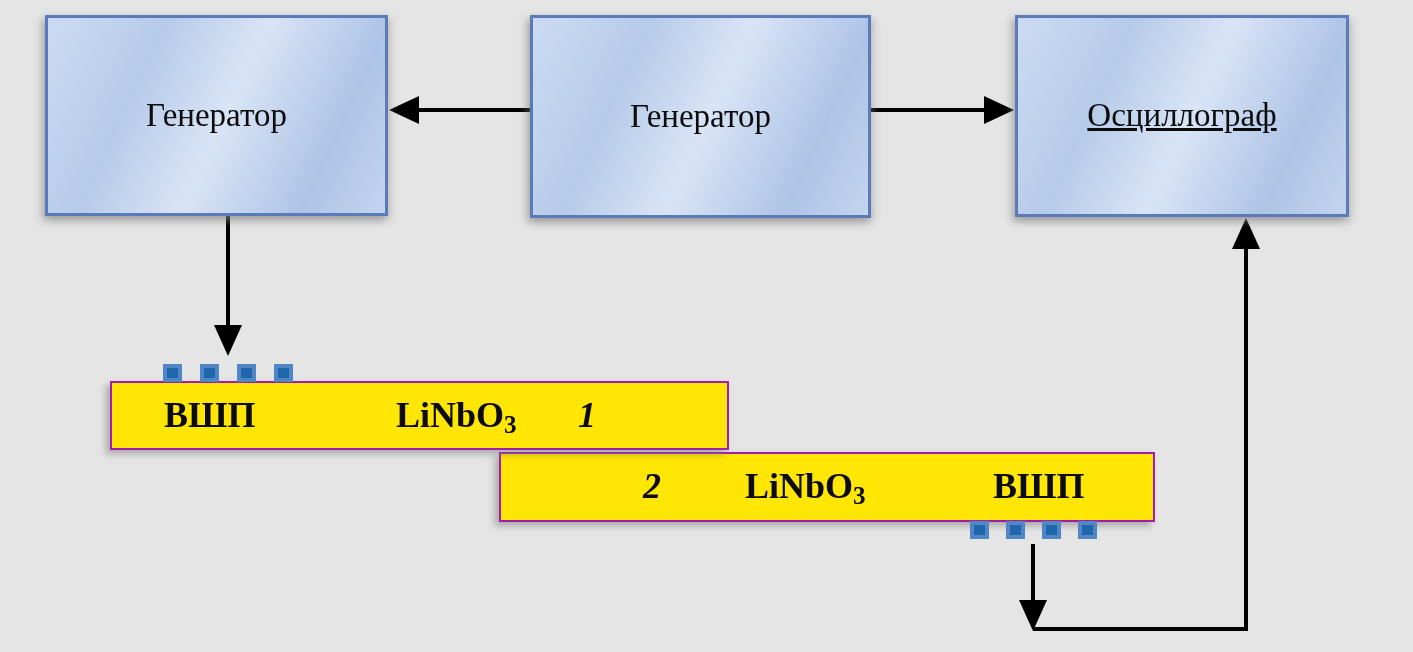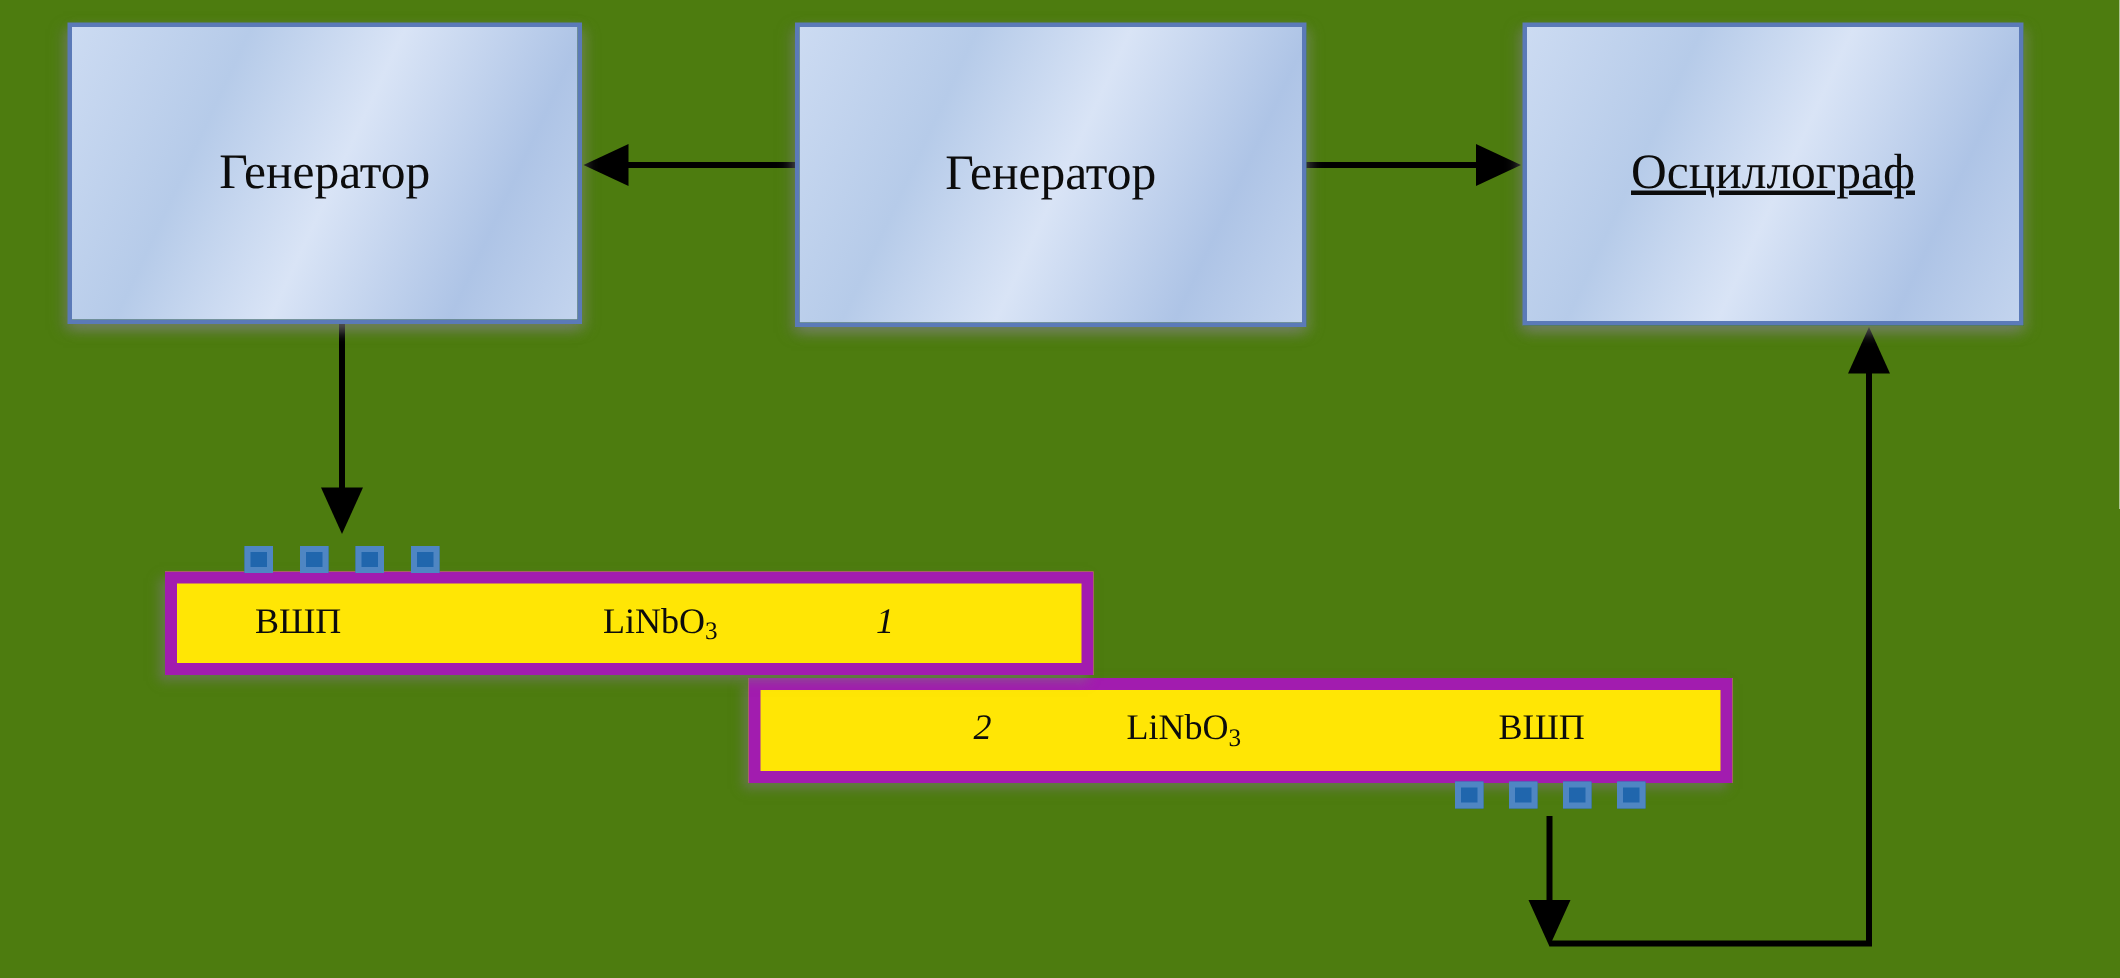--- a/index.html
+++ b/index.html
@@ -5,21 +5,21 @@
   html, body {
     margin: 0;
     padding: 0;
     background: #ffffff;
     font-family: "Liberation Serif", "DejaVu Serif", serif;
   }
   .canvas {
     position: relative;
     width: 1413px;
     height: 652px;
-    background: #4d7c0f;
+    background: #e5e5e5;
     overflow: hidden;
   }
   .arrow-layer {
     position: absolute;
     left: 0; top: 0;
     width: 1413px;
     height: 652px;
     z-index: 1;
     pointer-events: none;
   }
@@ -46,24 +46,25 @@
   }
   .box-signal   { left: 45px;   top: 15px; width: 343px; height: 201px; }
   .box-pulse    { left: 530px;  top: 15px; width: 341px; height: 203px; }
   .box-oscillo  { left: 1015px; top: 15px; width: 334px; height: 202px; text-decoration: underline; }
 
   
   .bar {
     position: absolute;
     box-sizing: border-box;
     background: #ffe605;
-    border: 8px solid #a21caf;
+    border: 2px solid #a21caf;
     box-shadow: -4px 4px 7px rgba(120,120,120,0.55);
-    font-size: 24px;
+    font-size: 36px;
     color: #0c0c0c;
+    font-weight: bold;
   }
   .bar-1 { left: 110px; top: 381px; width: 619px; height: 69px; z-index: 4; }
   .bar-2 { left: 499px; top: 452px; width: 656px; height: 70px; z-index: 3; }
   .bar .t {
     position: absolute;
     top: 50%;
     transform: translateY(-52%);
     white-space: nowrap;
   }
   .bar .idx { font-style: italic; }

